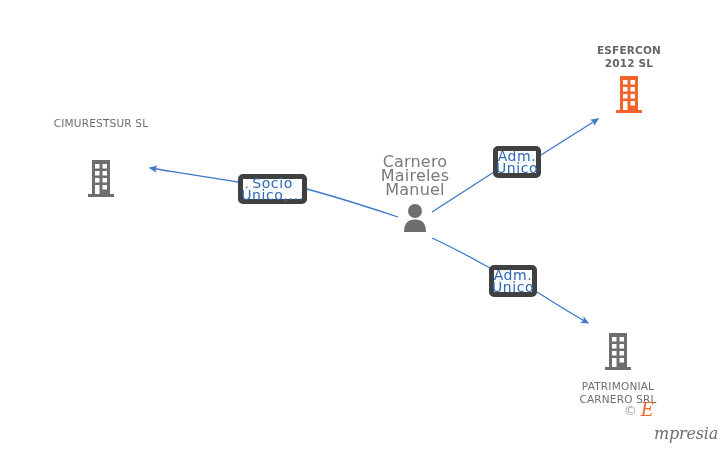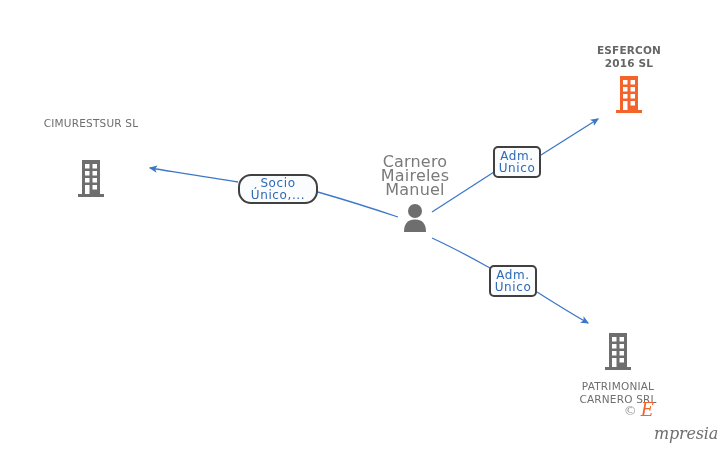--- a/index.html
+++ b/index.html
@@ -48,49 +48,49 @@
     color: #666666;
   }
   .node-icon {
     display: block;
   }
   .label-top .node-label { margin-bottom: 5px; }
   .label-bottom .node-label { margin-top: 6px; }
 
   
   #node-esfercon     { left: 559px; top: 44px; }
-  #node-cimurestsur  { left: 21px;  top: 117px; gap: 24px; }
+  #node-cimurestsur  { left: 31px;  top: 117px; gap: 24px; }
   #node-person       { left: 345px; top: 155px; }
   #node-patrimonial  { left: 548px; top: 332px; }
 
   #node-person .node-label {
     font-size: 16px;
     line-height: 14px;
     color: #7a7a7a;
   }
 
   
   .edge-label {
     position: absolute;
     box-sizing: border-box;
-    border: 2px solid #404040;
+    border: 5px solid #404040;
     border-radius: 5px;
     background: #fbfcfe;
     color: #2f6ab5;
-    font-size: 12px;
+    font-size: 14px;
     line-height: 12px;
     letter-spacing: 0.6px;
     text-align: center;
     display: flex;
     flex-direction: column;
     justify-content: center;
     align-items: center;
     padding: 2px 12px;
   }
-  #label-socio { left: 238px; top: 174px; width: 80px; height: 30px; border-radius: 13px; }
+  #label-socio { left: 238px; top: 174px; width: 69px; height: 30px; }
   #label-adm1  { left: 493px; top: 146px; width: 48px; height: 32px; }
   #label-adm2  { left: 489px; top: 265px; width: 48px; height: 32px; }
 
   
   #watermark {
     position: absolute;
     right: 10px;
     bottom: 8px;
     display: flex;
     align-items: center;
@@ -135,21 +135,21 @@
 
     <path d="M 432 212 L 494 172" fill="none" stroke="#3c78c8" stroke-width="1.3"></path>
     <path d="M 541 155 L 598 119" fill="none" stroke="#3c78c8" stroke-width="1.3" marker-end="url(#arrow-blue)"></path>
 
     <path d="M 432 238 C 458 250 472 258 490 268" fill="none" stroke="#3c78c8" stroke-width="1.3"></path>
     <path d="M 537 292 C 556 304 572 314 588 323" fill="none" stroke="#3c78c8" stroke-width="1.3" marker-end="url(#arrow-blue)"></path>
   </svg>
 
   <div class="node label-top" id="node-esfercon">
     <div class="node-label bold">ESFERCON
-2016 SL</div>
+2012 SL</div>
     <span class="node-icon">
       <svg width="26" height="38" viewBox="0 0 26 38">
         <rect x="4" y="1" width="18" height="34" fill="#f4632a"></rect>
         <rect x="0" y="35" width="26" height="3" fill="#f4632a"></rect>
         <rect x="7" y="5" width="4.5" height="4.5" fill="#ffffff"></rect>
         <rect x="14.5" y="5" width="4.5" height="4.5" fill="#ffffff"></rect>
         <rect x="7" y="12" width="4.5" height="4.5" fill="#ffffff"></rect>
         <rect x="14.5" y="12" width="4.5" height="4.5" fill="#ffffff"></rect>
         <rect x="7" y="19" width="4.5" height="4.5" fill="#ffffff"></rect>
         <rect x="14.5" y="19" width="4.5" height="4.5" fill="#ffffff"></rect>

